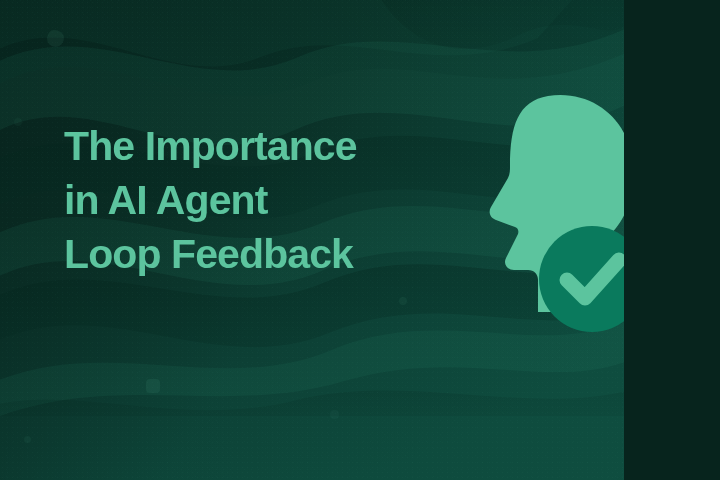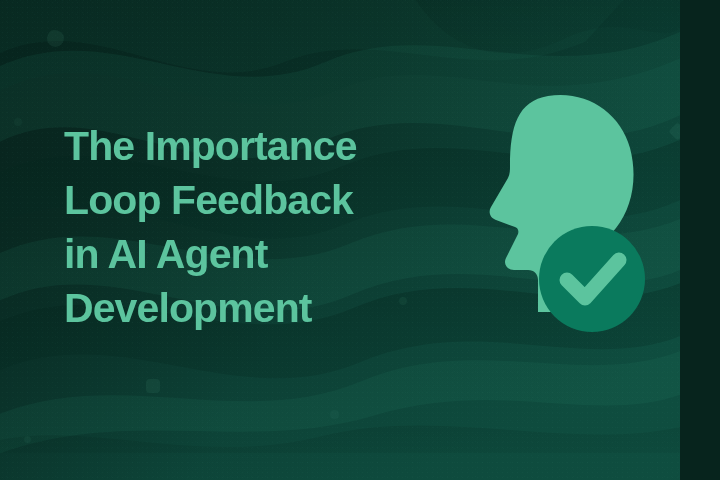--- a/index.html
+++ b/index.html
@@ -2,21 +2,21 @@
 <html><head>
 <meta charset="utf-8">
 <style>
   html, body {
     margin: 0;
     padding: 0;
     background: #07241d;
   }
   #canvas {
     position: relative;
-    width: 680px;
+    width: 624px;
     height: 480px;
     overflow: hidden;
     font-family: "Liberation Sans", sans-serif;
     background: #0b3229;
   }
 
   
   .bg-base {
     position: absolute;
     inset: 0;
@@ -121,23 +121,22 @@
   <div class="chip dia" style="left:671px; top:125px; width:13px; height:13px;"></div>
   <div class="chip dia" style="left:694px; top:186px; width:9px;  height:9px; opacity:.75;"></div>
   <div class="chip sq" style="left:146px; top:379px; width:14px; height:14px;"></div>
   <div class="chip sq" style="left:399px; top:297px; width:8px;  height:8px; opacity:.8;"></div>
   <div class="chip sq" style="left:24px;  top:436px; width:7px;  height:7px; opacity:.7;"></div>
   <div class="chip sq" style="left:330px; top:410px; width:9px;  height:9px; opacity:.55;"></div>
   <div class="chip sq" style="left:14px;  top:118px; width:8px;  height:8px; opacity:.6;"></div>
 
   <h1 class="headline">
     <span class="ln">The Importance</span>
+    <span class="ln">in AI Agent</span>
     <span class="ln">Loop Feedback</span>
-    <span class="ln">in AI Agent</span>
-    <span class="ln">Development</span>
   </h1>
 
   <div class="illus">
     <svg viewBox="0 0 240 270" preserveAspectRatio="xMidYMid meet">
       <g>
         <path fill="#5cc49e" d="
           M 96 22
           C 134 16 168 38 178 74
           C 186 104 180 134 164 154
           C 156 164 150 170 150 180

